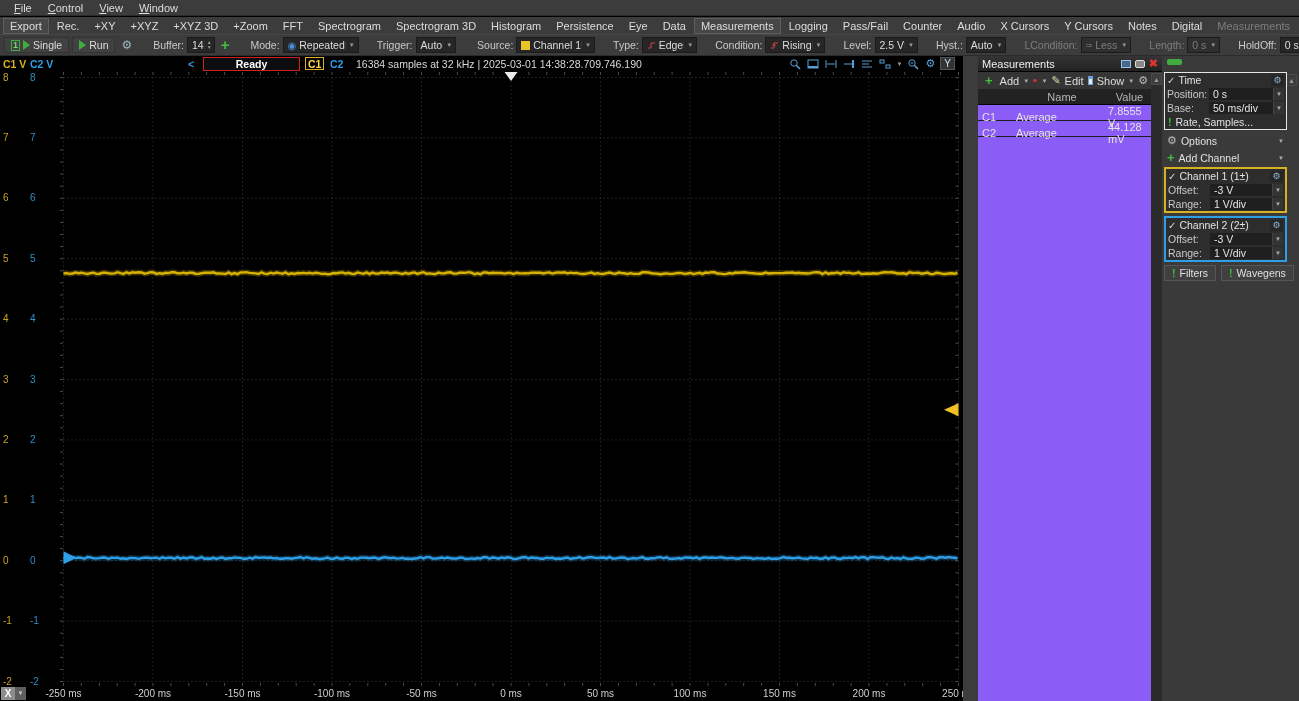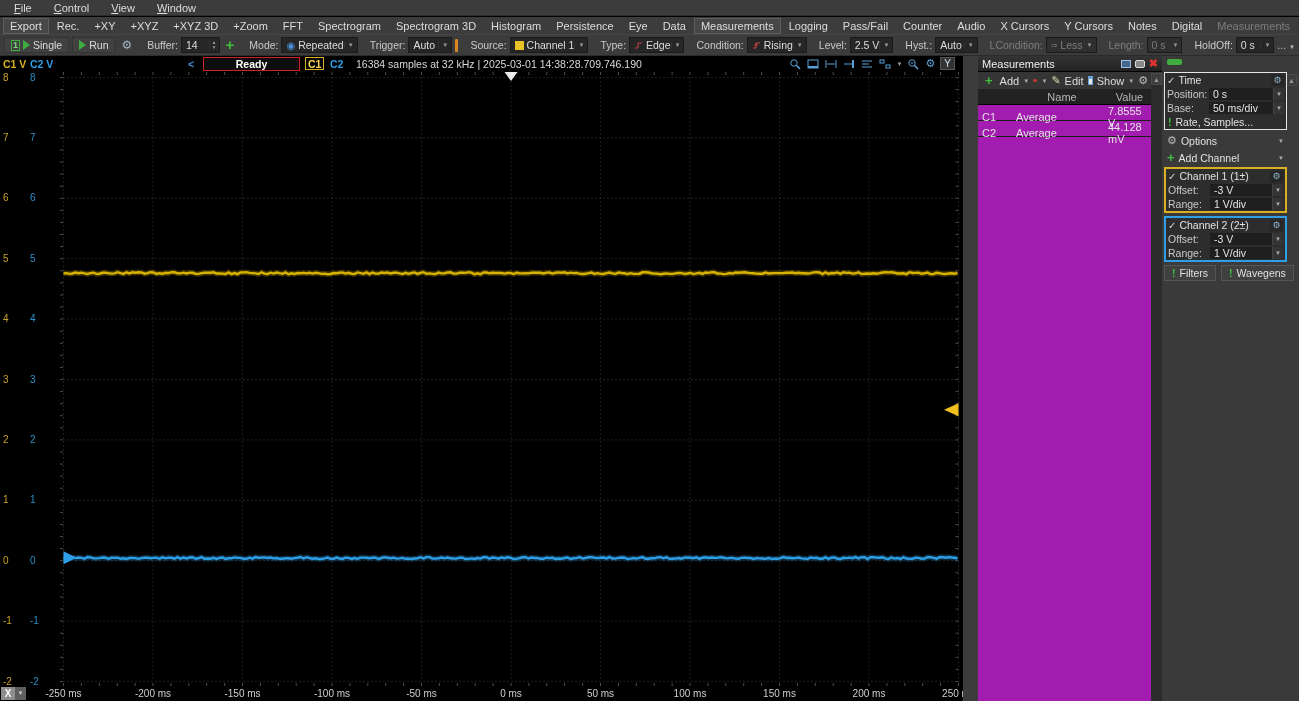--- a/index.html
+++ b/index.html
@@ -4,21 +4,21 @@
 <style>
   * { box-sizing: border-box; margin: 0; padding: 0; }
   html,body { background:#222; }
   body { font-family:"Liberation Sans", sans-serif; }
   #app { position:relative; width:1299px; height:701px; background:#000; overflow:hidden;
          font-size:11px; color:#ccc; }
 
   
   #menubar { position:absolute; left:0; top:0; width:1299px; height:16px;
              background:#3c3c3c; border-bottom:1px solid #2b2b2b;
-             display:flex; align-items:center; padding-left:6px; gap:6px; }
+             display:flex; align-items:center; padding-left:6px; gap:0; }
   .menu-item { padding:0 8px; color:#ddd; cursor:default; }
   .menu-item::first-letter { text-decoration:underline; }
 
   
   #viewsbar { position:absolute; left:0; top:17px; width:1299px; height:17px;
               background:#3c3c3c; display:flex; align-items:center; padding-left:3px; gap:1px; }
   .view-btn { padding:1px 6px; color:#ddd; border:1px solid transparent; white-space:nowrap; }
   .view-btn.active { background:#474747; border:1px solid #5e5e5e; }
   .view-btn.disabled { color:#7d7d7d; }
 
@@ -26,21 +26,21 @@
   #ctrlbar { position:absolute; left:0; top:34px; width:1299px; height:22px;
              background:#3c3c3c; border-top:1px solid #464646; border-bottom:1px solid #2b2b2b;
              display:flex; align-items:center; gap:3px; padding:0 4px; font-size:10.5px;
              white-space:nowrap; overflow:hidden; }
   .tbtn { display:inline-flex; align-items:center; gap:3px; padding:1px 6px;
           border:1px solid #333; background:#414141; color:#ddd; }
   .play-tri { width:0; height:0; border-left:7px solid #3fae3f; border-top:5px solid transparent;
               border-bottom:5px solid transparent; }
   .one-badge { color:#7cd67c; font-weight:bold; font-size:9px; border:1px solid #3fae3f;
                padding:0 1px; line-height:9px; }
-  .lbl { color:#c9c9c9; margin-left:9px;text-align:right; }
+  .lbl { color:#c9c9c9; margin-left:15px;text-align:right; }
   .lbl.disabled, .dd.disabled { color:#7d7d7d; }
   .dd { display:inline-flex; align-items:center; background:#262626; border:1px solid #1b1b1b;
         height:16px; padding-left:4px; color:#ddd; }
   .dd.disabled { background:#2f2f2f; color:#7d7d7d; }
   .dd .caret { margin-left:auto; font-size:6px; color:#999; padding:0 3px; border-left:1px solid #333; }
   .spin { display:inline-flex; flex-direction:column; justify-content:center; margin-left:auto;
           font-size:5px; color:#999; line-height:5px; padding:0 2px; border-left:1px solid #333; }
   .gearbtn { color:#9db3bd; font-size:12px; padding:0 3px; }
   .plusbtn { color:#3fc03f; font-weight:bold; font-size:15px; padding:0 3px; line-height:12px; }
   .sq-yellow { width:9px; height:9px; background:#e8c226; display:inline-block; }
@@ -95,21 +95,21 @@
   #dock-ico { width:10px; height:8px; border:1px solid #ddd; border-radius:2px; background:#888; }
   #meas-close { color:#d33; font-weight:bold; font-size:11px; }
   #meas-toolbar { height:18px; background:#353535; display:flex; align-items:center; gap:4px;
                   padding:0 4px; color:#ddd; border-bottom:1px solid #222; }
   .mt-caret { font-size:6px; color:#aaa; }
   .minus-ico { width:11px; height:3px; background:#c23333; border-radius:2px; display:inline-block; }
   .pencil-ico { color:#d9d9a8; font-size:11px; }
   .show-ico { width:10px; height:9px; background:#e8e8e8; border:1px solid #6a9fd8;
               border-top:3px solid #6a9fd8; display:inline-block; }
   .mgear { color:#b9b9b9; font-size:11px; }
-  #meas-table { position:absolute; left:0; top:34px; right:11px; bottom:0; background:#a21caf; }
+  #meas-table { position:absolute; left:0; top:34px; right:11px; bottom:0; background:#8b5cf6; }
   .mrow { display:grid; grid-template-columns:34px 92px auto; height:16px; align-items:center;
           color:#e4e4e4; border-bottom:1px solid #1d1d1d; padding-left:4px; }
   .mrow.hdr { color:#b5b5b5; background:#222; height:15px; border-bottom:1px solid #000; }
   .mrow.hdr span { text-align:center; }
   #meas-scroll { position:absolute; right:0; top:17px; width:11px; bottom:0; background:#2b2b2b; }
   .scroll-up { width:11px; height:12px; background:#3d3d3d; color:#999; font-size:7px;
                text-align:center; line-height:12px; border:1px solid #4a4a4a; }
 
   
   #config { position:absolute; left:1162px; top:56px; width:137px; height:645px; background:#3a3a3a;

